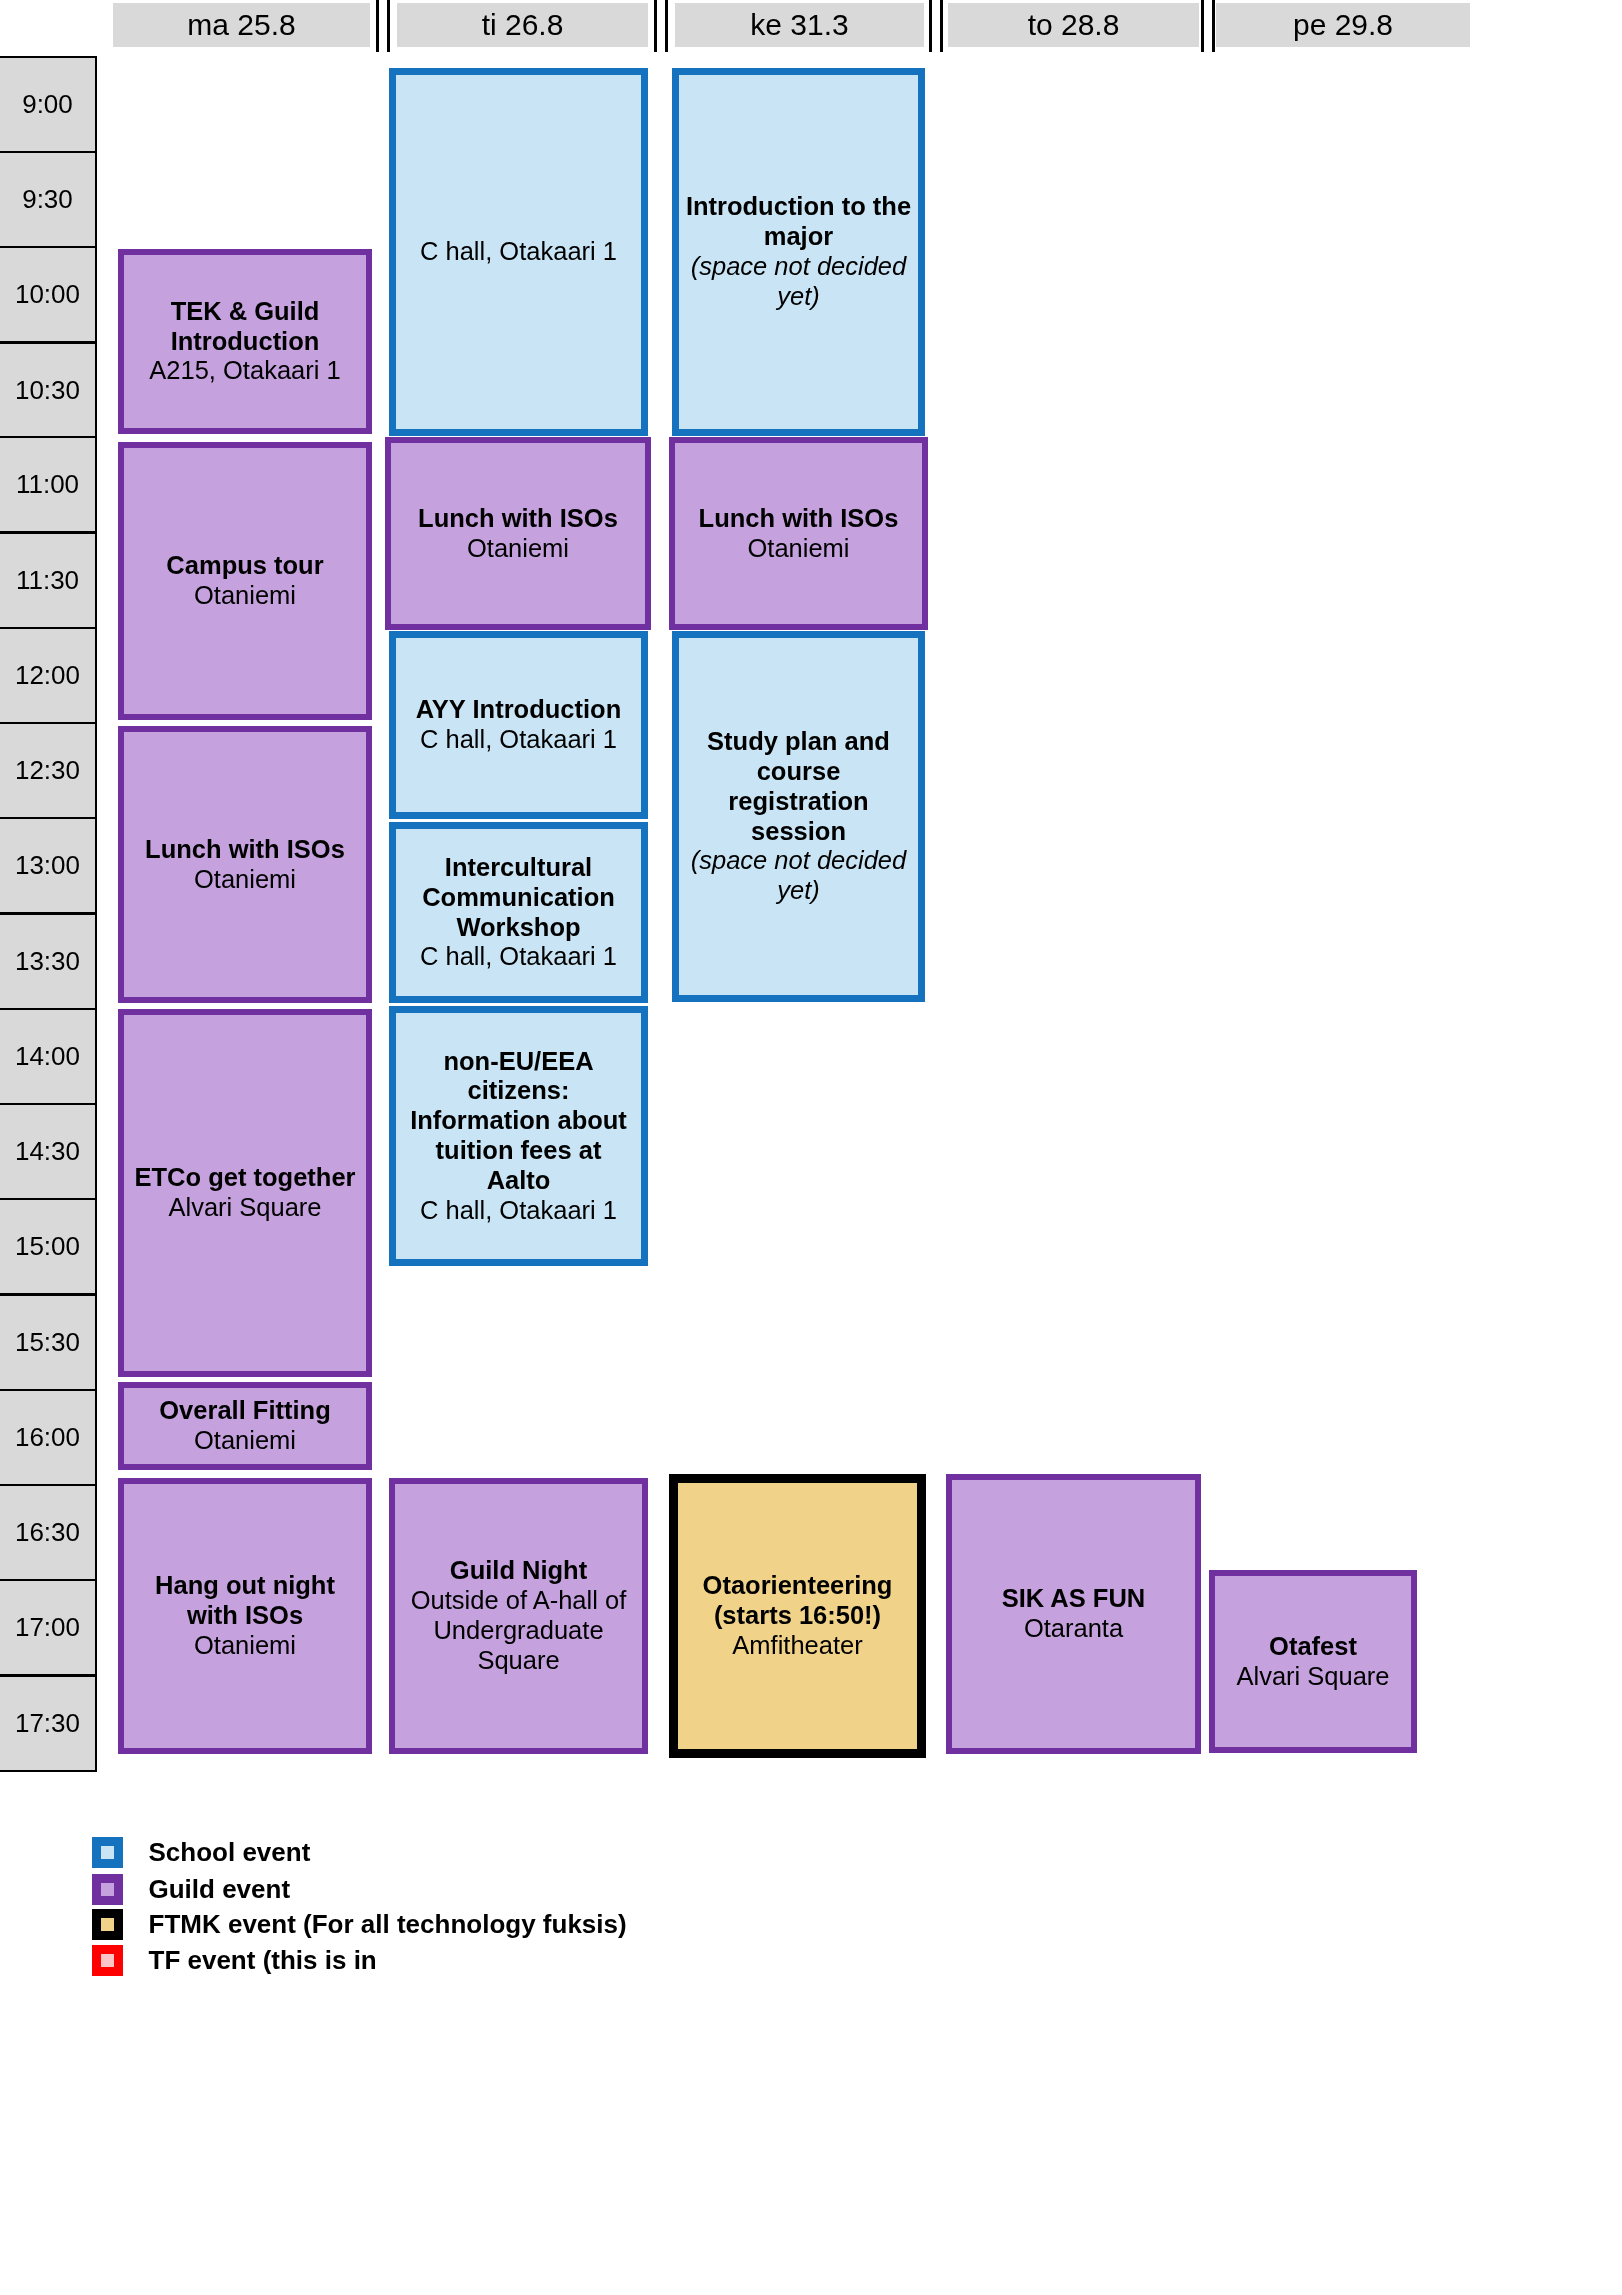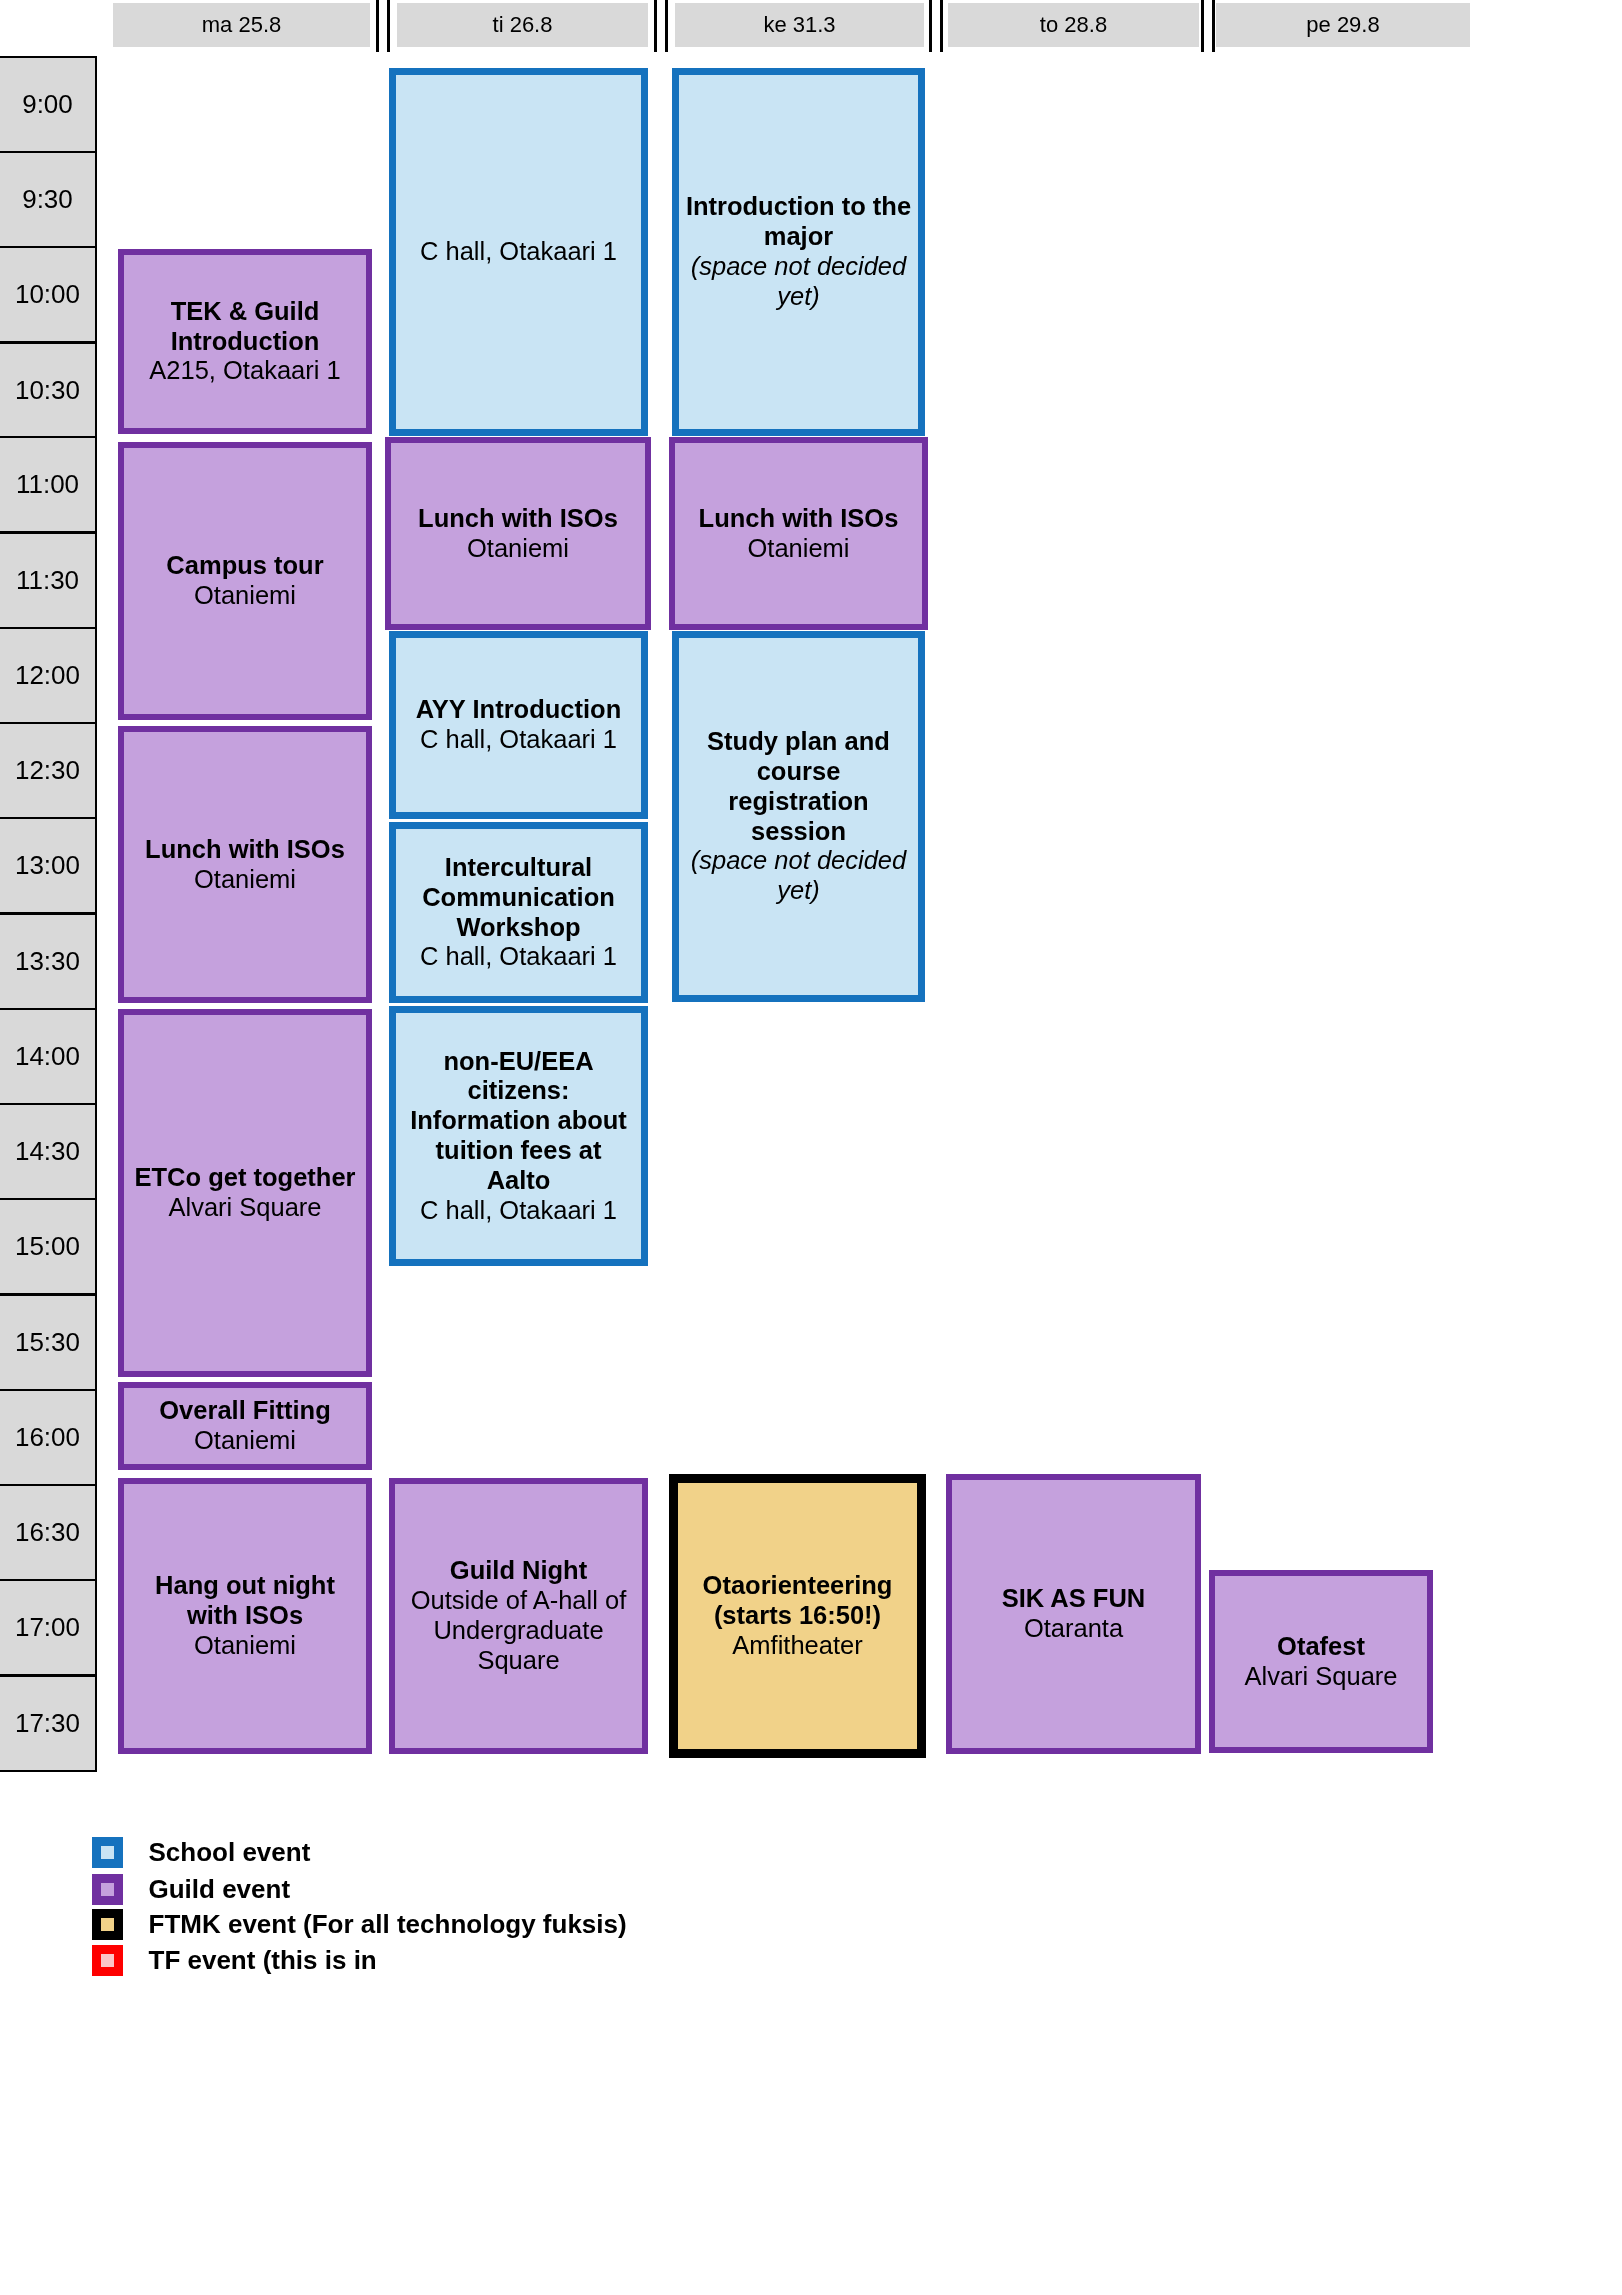--- a/index.html
+++ b/index.html
@@ -1,20 +1,20 @@
 <!DOCTYPE html>
 <html style="--header_grey: #D9D9D9; --school_border: #1572BE; --school_fill: #C9E4F4; --guild_border: #7030A0; --guild_fill: #C5A1DD; --ftmk_border: #000000; --ftmk_fill: #F1D289; --tf_border: #FE0000; --tf_fill: #FBC5C8;font-size:10.5px"><head>
 <meta charset="utf-8">
 <style>
   html,body{margin:0;padding:0;background:#fff;}
   .page{position:relative;width:1622px;height:2295px;background:#fff;
         font-family:"Liberation Sans",sans-serif;color:#000;overflow:hidden;}
   
   .day-h{position:absolute;top:2.6px;height:44px;background:var(--header_grey);
-         display:flex;align-items:center;justify-content:center;font-size:22px;}
+         display:flex;align-items:center;justify-content:center;font-size:30px;}
   
   .tick{position:absolute;top:0;width:2.6px;height:52px;background:#000;}
   
   .time-cell{position:absolute;left:0;width:97px;height:97px;background:var(--header_grey);
              border-top:2px solid #000;border-bottom:2px solid #000;border-right:2px solid #000;
              box-sizing:border-box;display:flex;align-items:center;justify-content:center;font-size:26px;}
   
   .ev{position:absolute;box-sizing:border-box;display:flex;align-items:center;justify-content:center;text-align:center;}
   .ev .txt{width:100%;padding:0 5.2px;font-size:25.5px;line-height:1.17;}
   .ev .txt span{display:block;}
@@ -170,21 +170,21 @@
       </div>
   </div>
 
   <div class="ev guild" style="left:946px;top:1474px;width:255px;height:280px">
     <div class="txt">
         <span class="b">SIK AS FUN</span>
         <span>Otaranta</span>
       </div>
   </div>
 
-  <div class="ev guild" style="left:1209px;top:1570px;width:224px;height:183px">
+  <div class="ev guild" style="left:1209px;top:1570px;width:208px;height:183px">
     <div class="txt">
         <span class="b">Otafest</span>
         <span>Alvari Square</span>
       </div>
   </div>
 
   <div class="lg-row" style="top:1837px">
     <span class="sw school"></span>
     <span class="lg-label">School event</span>
   </div>

